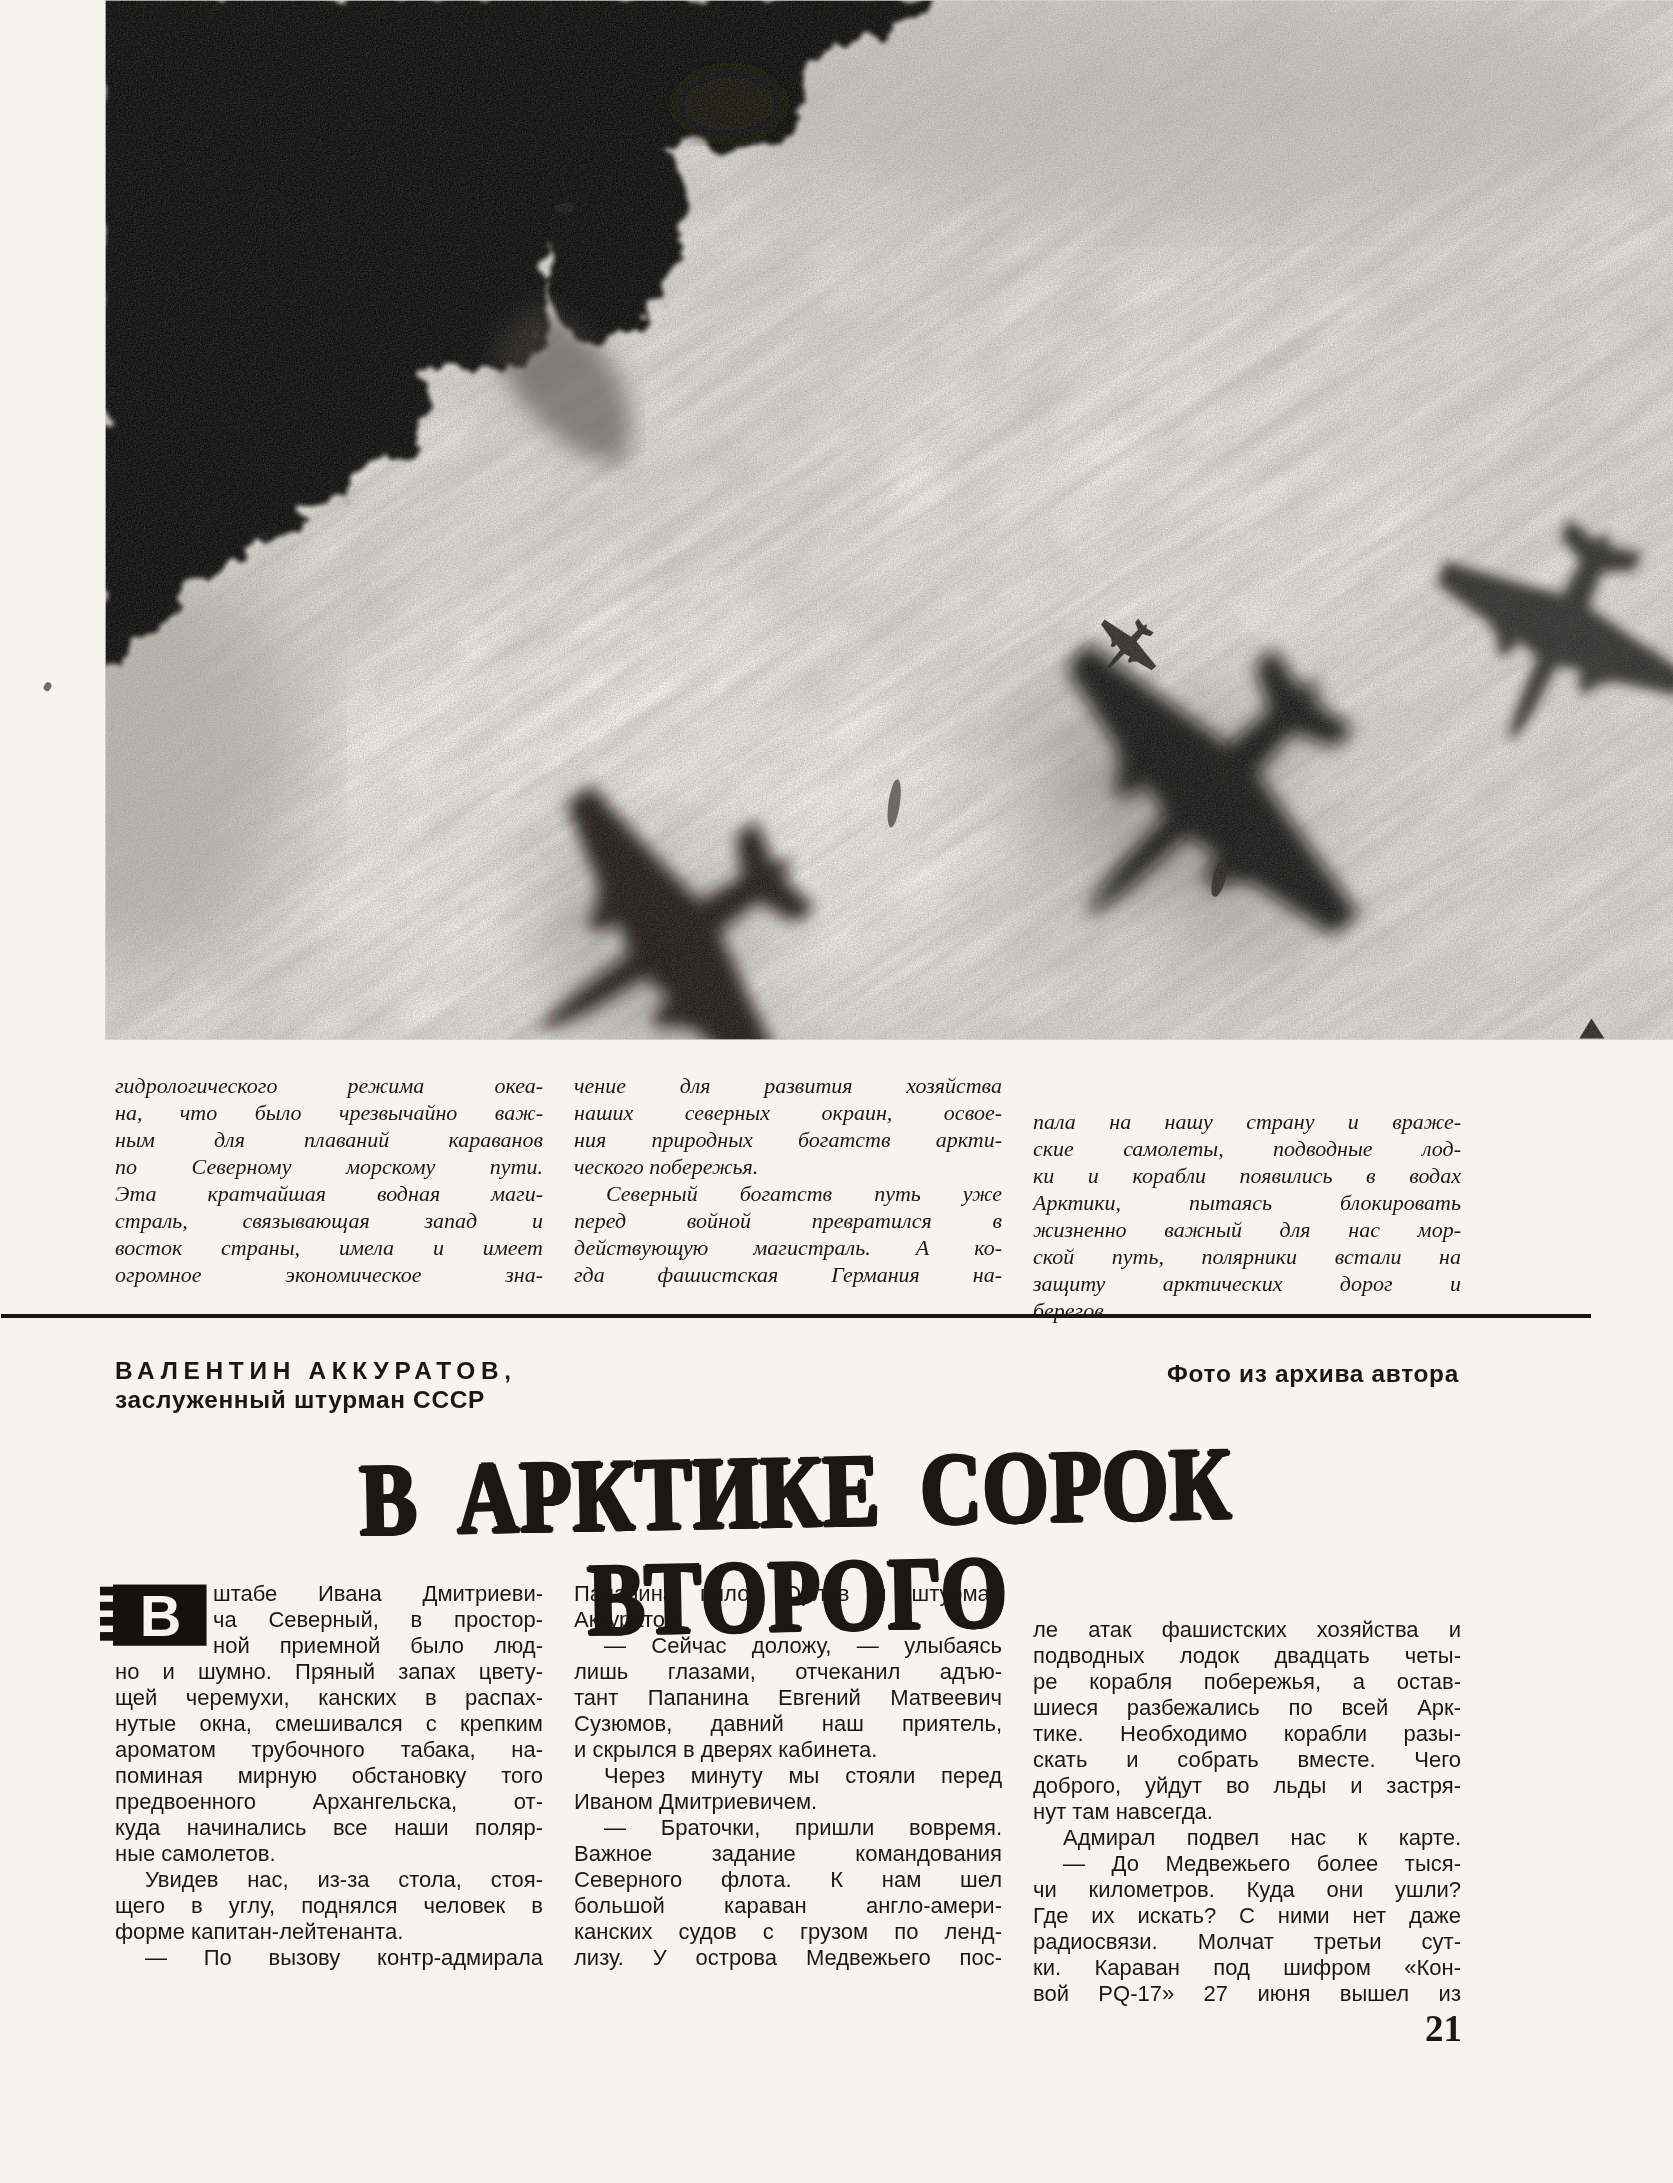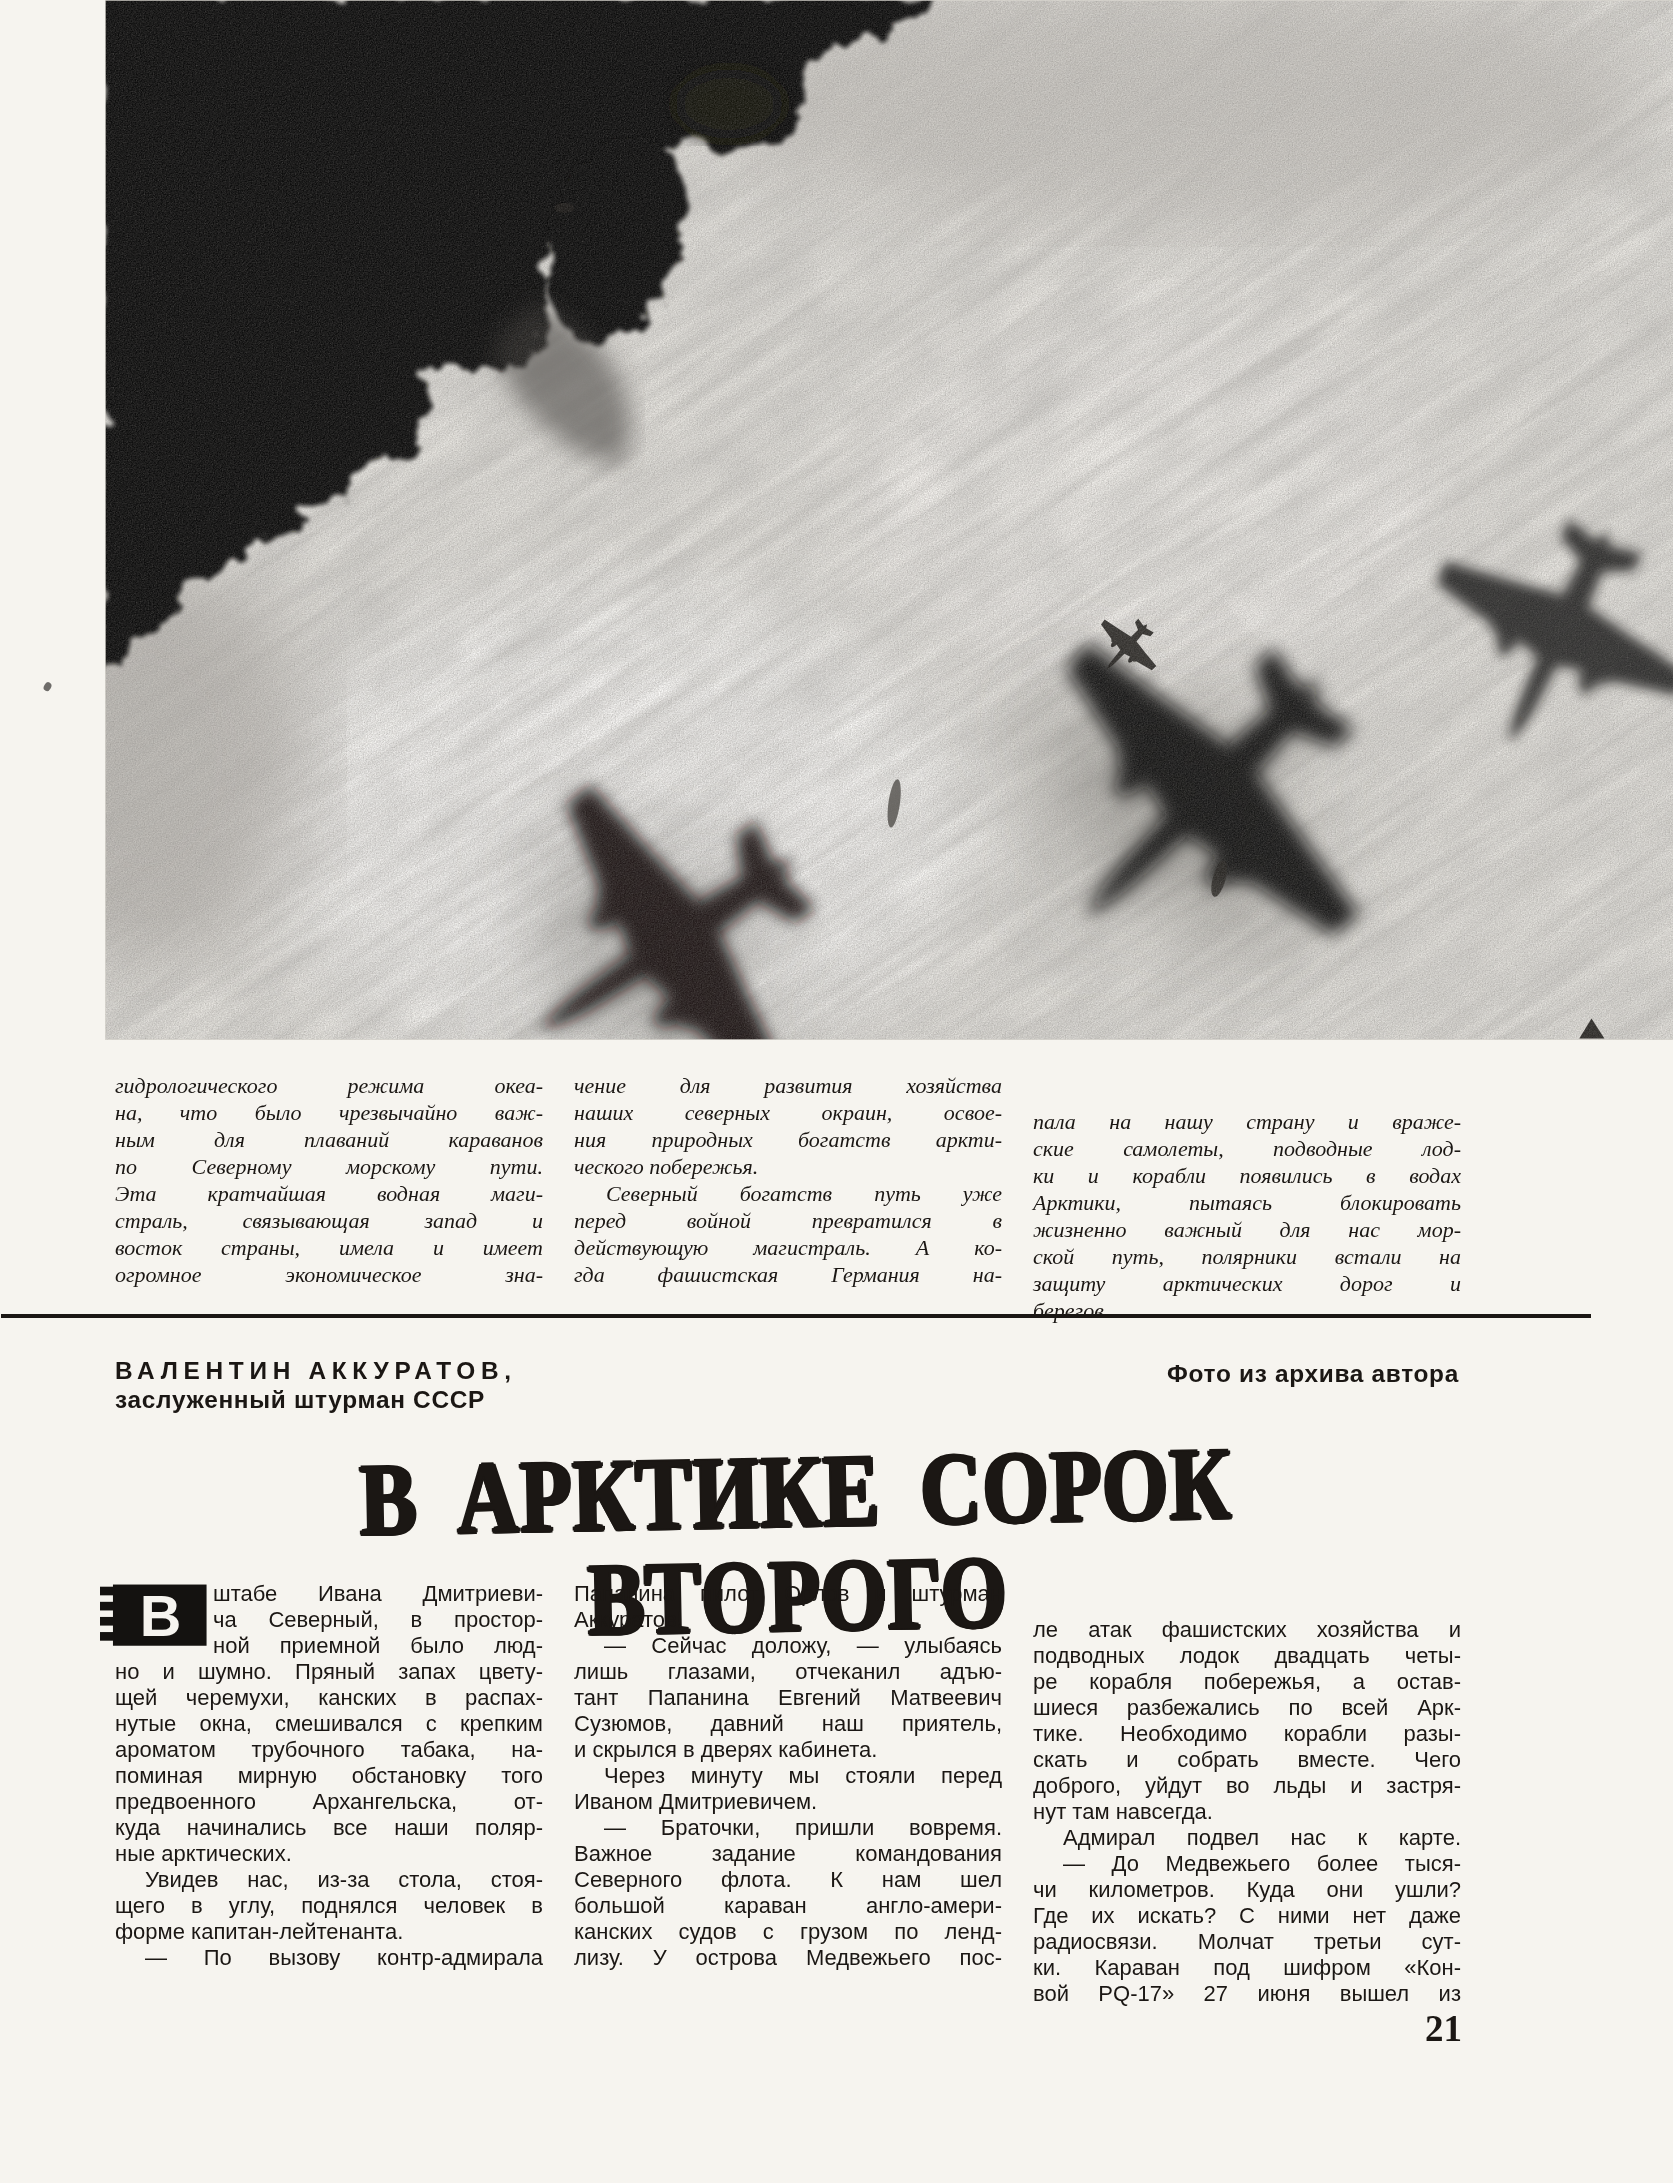--- a/index.html
+++ b/index.html
@@ -189,21 +189,21 @@
 <div class="line short">штабе Ивана Дмитриеви-</div>
     <div class="line short">ча Северный, в простор-</div>
     <div class="line short">ной приемной было люд-</div>
     <div class="line">но и шумно. Пряный запах цвету-</div>
     <div class="line">щей черемухи, канских в распах-</div>
     <div class="line">нутые окна, смешивался с крепким</div>
     <div class="line">ароматом трубочного табака, на-</div>
     <div class="line">поминая мирную обстановку того</div>
     <div class="line">предвоенного Архангельска, от-</div>
     <div class="line">куда начинались все наши поляр-</div>
-    <div class="line end">ные арктических.</div>
+    <div class="line end">ные самолетов.</div>
     <div class="line ind">Увидев нас, из-за стола, стоя-</div>
     <div class="line">щего в углу, поднялся человек в</div>
     <div class="line end">форме капитан-лейтенанта.</div>
     <div class="line ind">— По вызову контр-адмирала</div>
   </div>
 <div class="abs body-col c2">
 
 <div class="line">Папанина пилот Орлов и штурман</div>
     <div class="line end">Аккуратов!</div>
     <div class="line ind">— Сейчас доложу, — улыбаясь</div>

